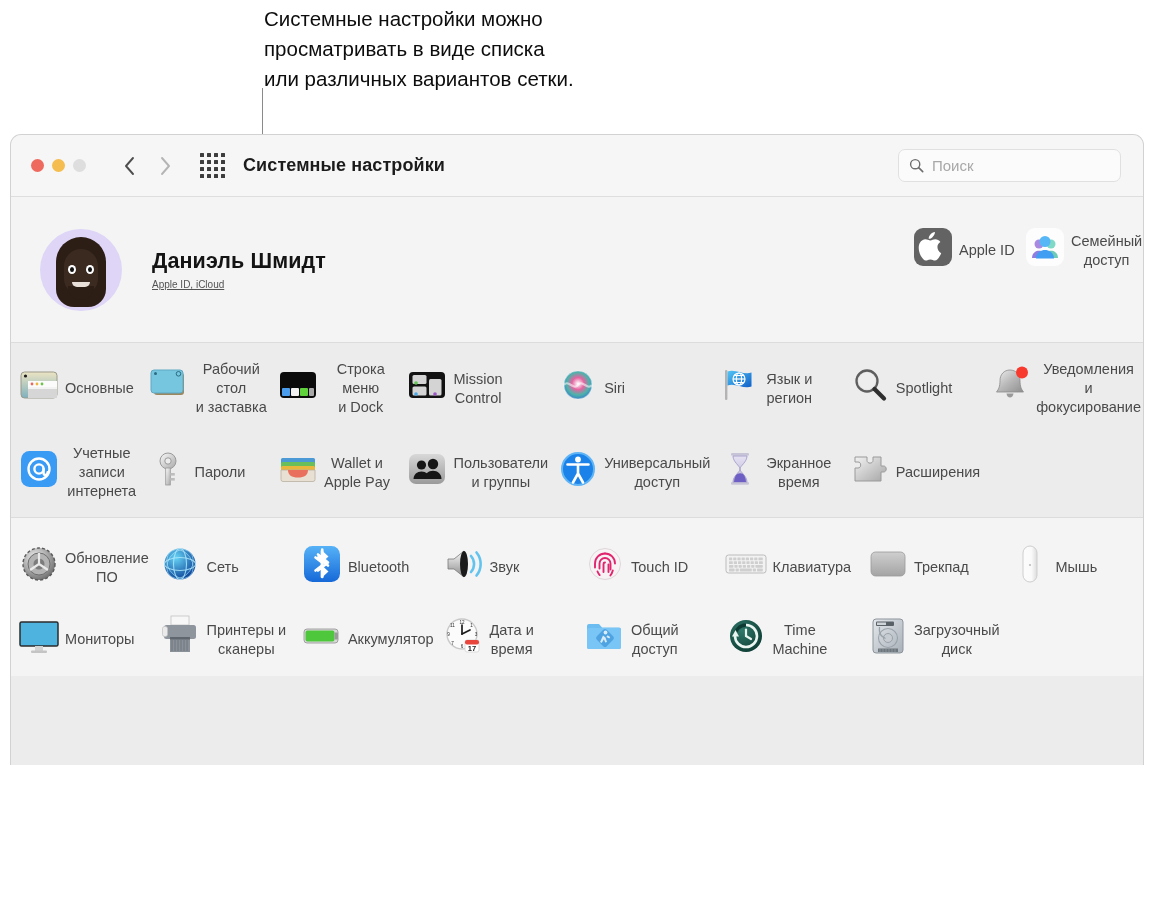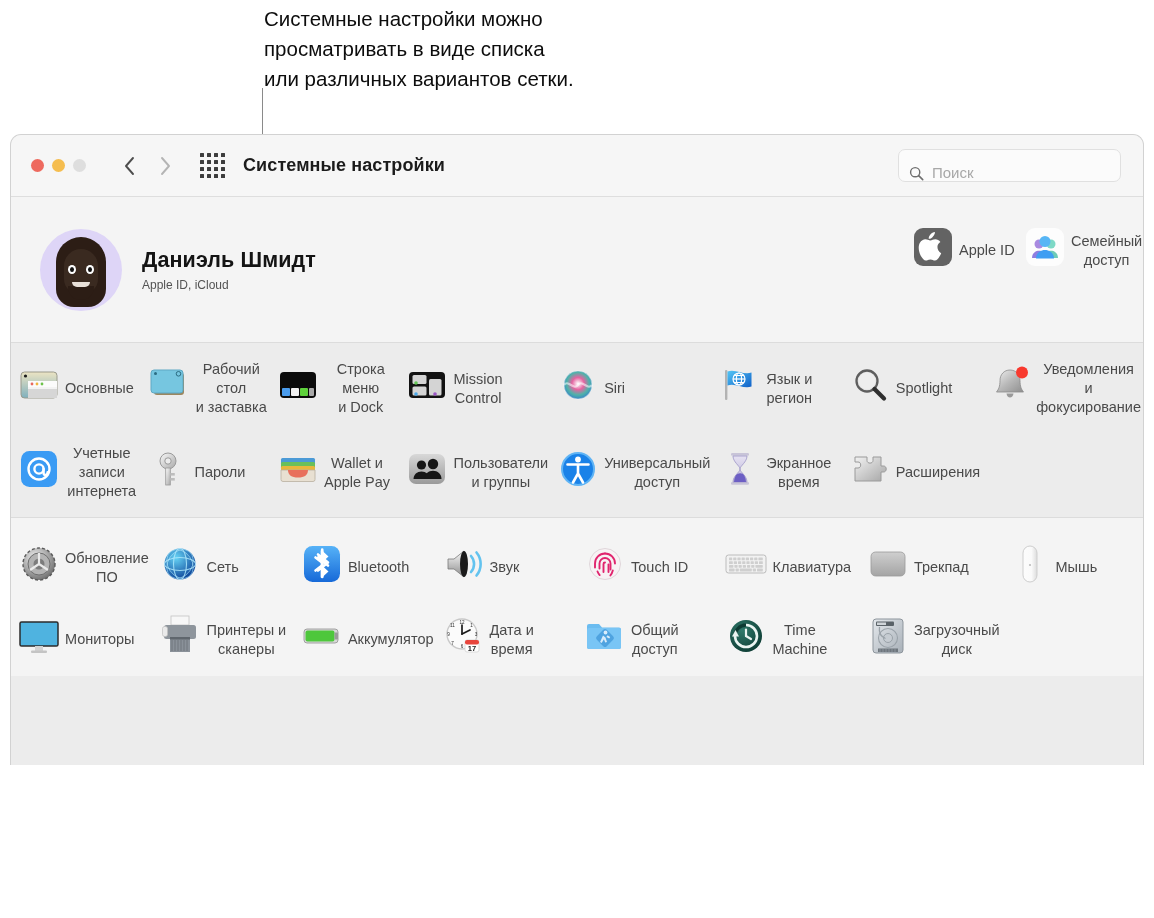--- a/index.html
+++ b/index.html
@@ -81,21 +81,21 @@
     letter-spacing: .1px;
   }
 
   #search-field {
     position: absolute;
     right: 22px; top: 14px;
     width: 223px; height: 33px;
     background: #fbfbfb;
     border: 1px solid #e0e0e0;
     border-radius: 7px;
-    display: flex; align-items: flex-end;
+    display: flex; align-items: center;
     padding: 0 10px;
   }
   #search-placeholder {
     font-size: 15px; color: #a8a8a8; margin-left: 8px;
   }
 
   
   .section { width: 100%; }
   #section-account { background: #f4f4f4; height: 145px; position: relative; }
   #section-personal { background: #ececec; border-top: 1px solid #dcdcdc; border-bottom: 1px solid #dcdcdc; padding: 4px 0 8px; }
@@ -121,23 +121,23 @@
     background: #3a2a20;
     border-radius: 17px 17px 15px 15px;
   }
   #avatar .eye { position: absolute; top: 36px; width: 8px; height: 9px; background: #fff; border-radius: 50%; }
   #avatar .eye.l { left: 28px; }
   #avatar .eye.r { left: 46px; }
   #avatar .eye::after { content:""; position:absolute; left:2px; top:2px; width:4px; height:5px; background:#111; border-radius:50%; }
   #avatar .mouth { position: absolute; left: 32px; top: 53px; width: 18px; height: 5px; background: #e8e0d8; border-radius: 0 0 9px 9px; }
   #avatar .beard { position: absolute; left: 28px; top: 57px; width: 26px; height: 14px; background: #2c1d15; border-radius: 0 0 13px 13px; }
 
-  #account-text { margin-left: 20px; }
+  #account-text { margin-left: 30px; }
   #account-name { font-size: 21.5px; font-weight: bold; color: #141414; letter-spacing: .1px; }
-  #account-sub  { font-size: 12px; color: #535353; margin-top: 5px; }
+  #account-sub  { font-size: 10px; color: #535353; margin-top: 5px; text-decoration: underline; }
 
   #account-icons {
     position: absolute;
     right: 14px; top: 18px;
     display: flex; gap: 0px;
   }
   #account-icons .pref-item { width: 112px; }
 
   
   .pref-grid {

